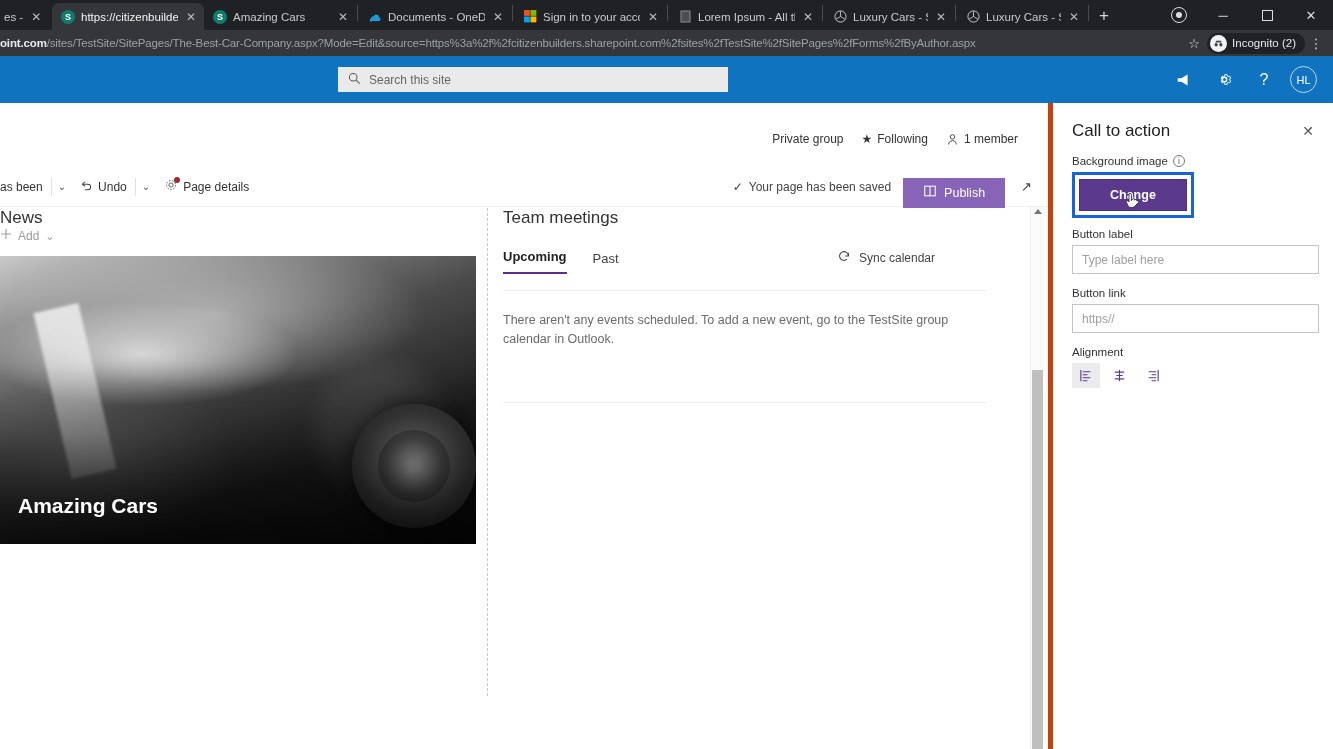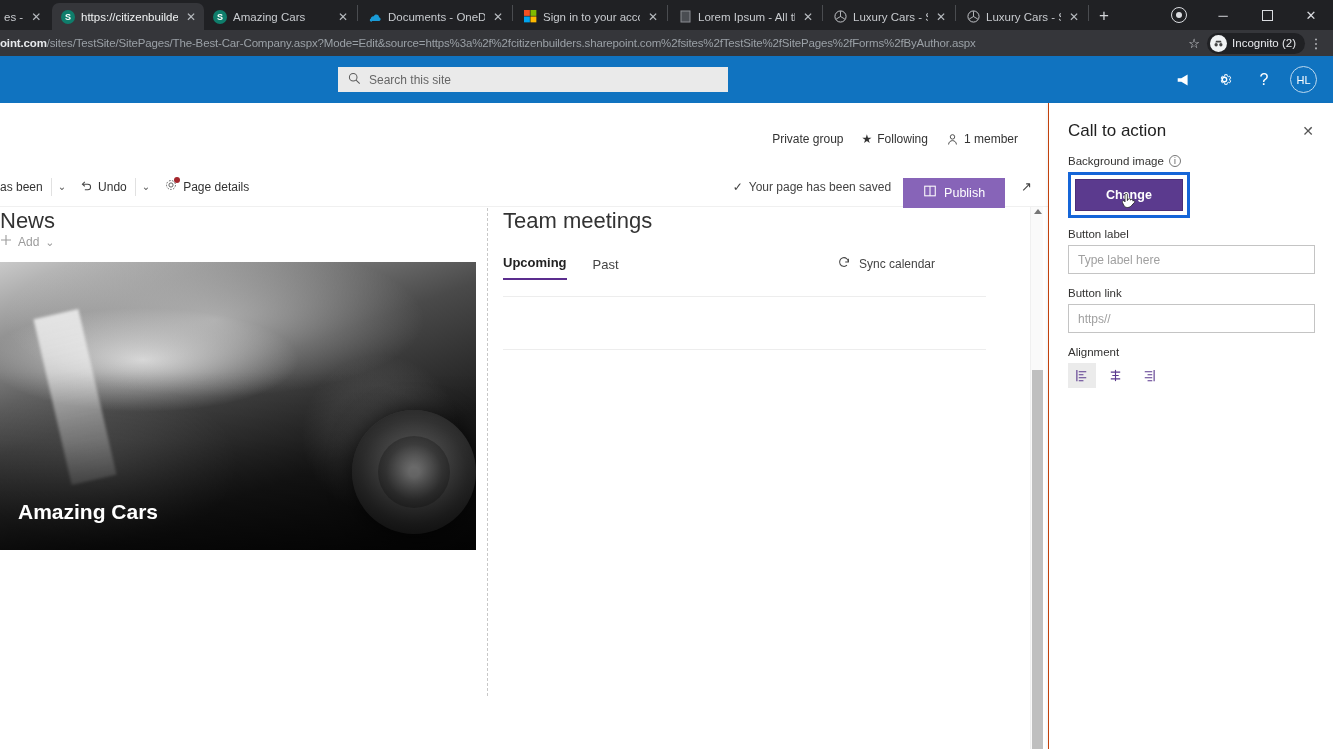--- a/index.html
+++ b/index.html
@@ -133,21 +133,21 @@
     border-radius: 50%; background: #a4262c;
   }
 
   
   .canvas { position: absolute; top: 105px; left: 0; width: 1035px; height: 541px; }
   .col-left { position: absolute; left: 0; top: 0; width: 476px; }
   .col-div { position: absolute; left: 487px; top: 0; width: 1px; height: 488px;
              border-left: 1px dashed #c8c8c8; }
   .col-right { position: absolute; left: 503px; top: 0; width: 500px; }
 
-  .wp-title { font-size: 22px; color: #333; font-weight: 400; }
+  .wp-title { font-size: 17px; color: #333; font-weight: 400; }
   .news-add { display: flex; align-items: flex-end; gap: 6px; font-size: 12px;
               color: #9b9b9b; }
 
   .news-hero {
     position: relative; margin-top: 13px; width: 476px; height: 288px;
     overflow: hidden; background: #111;
   }
   .hero-photo {
     position: absolute; inset: 0;
     background:
@@ -197,21 +197,21 @@
              background: #fafafa; border-left: 1px solid #f0f0f0;}
   .vscroll .up { position:absolute; top:2px; left:3px; width:0;height:0;
     border-left:4px solid transparent;border-right:4px solid transparent;border-bottom:5px solid #777;}
   .vscroll .thumb { position: absolute; top: 163px; left: 1px; width: 11px; height: 379px;
                     background: #bfbfbf; }
   .inner-scroll-track { position:absolute; left:1030px; top:207px; width:13px; height:163px; background:#f4f4f4;}
 
   
   .pane {
     position: absolute; top: 103px; right: 0; width: 285px; height: 646px;
-    background: #fff; border-left: 1px solid #c2410c;
+    background: #fff; border-left: 5px solid #c2410c;
     box-shadow: -1px 0 3px rgba(0,0,0,.06);
   }
   .pane-head { display: flex; align-items: flex-start; justify-content: space-between;
                padding: 18px 16px 0 19px; }
   .pane-title { font-size: 17px; color: #212121; font-weight: 400; }
   .pane-close { font-size: 14px; color: #555; padding: 2px 3px; }
   .pane-body { padding: 14px 19px 0 19px; }
   .field-label { font-size: 11.5px; color: #323130; margin-bottom: 5px;
                  display: flex; align-items: center; gap: 5px; }
   .info-ico { width: 12px; height: 12px; border-radius: 50%; border: 1px solid #777;
@@ -469,20 +469,21 @@
             <span>
               <svg width="14" height="14" viewBox="0 0 16 16">
                   <path d="M13 8a5 5 0 10-1.6 3.7" fill="none" stroke="#444" stroke-width="1.2"></path>
                   <path d="M13 4.2V8h-3.6" fill="none" stroke="#444" stroke-width="1.2"></path>
                 </svg>
             </span>
             <span>Sync calendar</span>
           </div>
         </div>
         <div class="events-rule"></div>
+        <div class="events-empty">There aren't any events scheduled. To add a new event, go to the TestSite group calendar in Outlook.</div>
         <div class="events-rule2"></div>
       </div>
 
     </div>
 
     <div class="inner-scroll-track"></div>
   </div>
 
   <div class="vscroll">
     <div class="up"></div>

